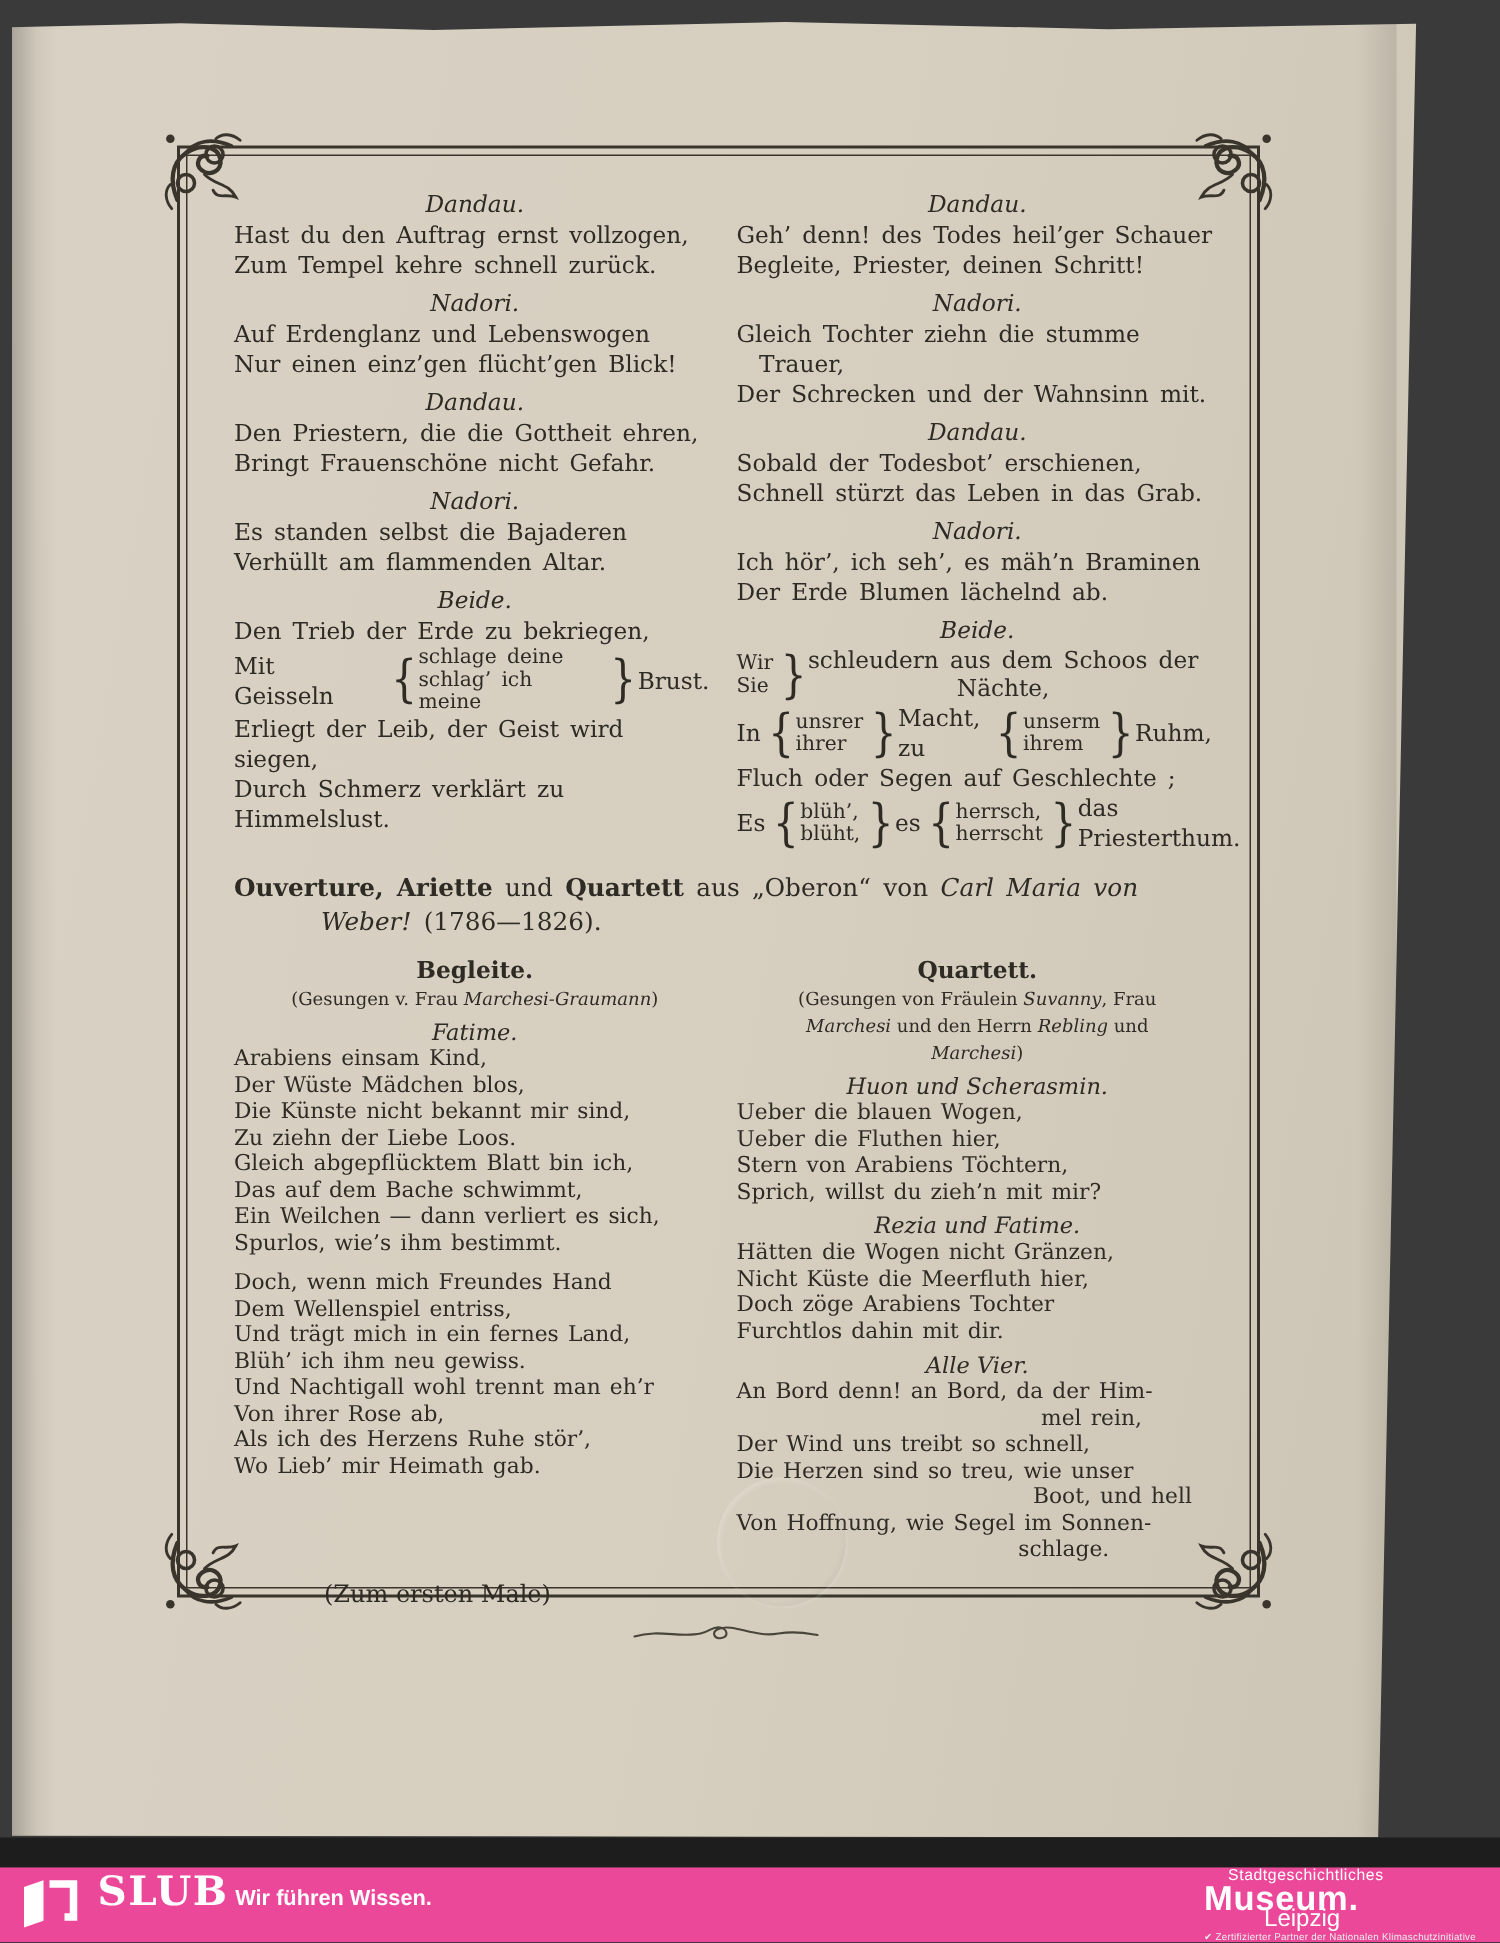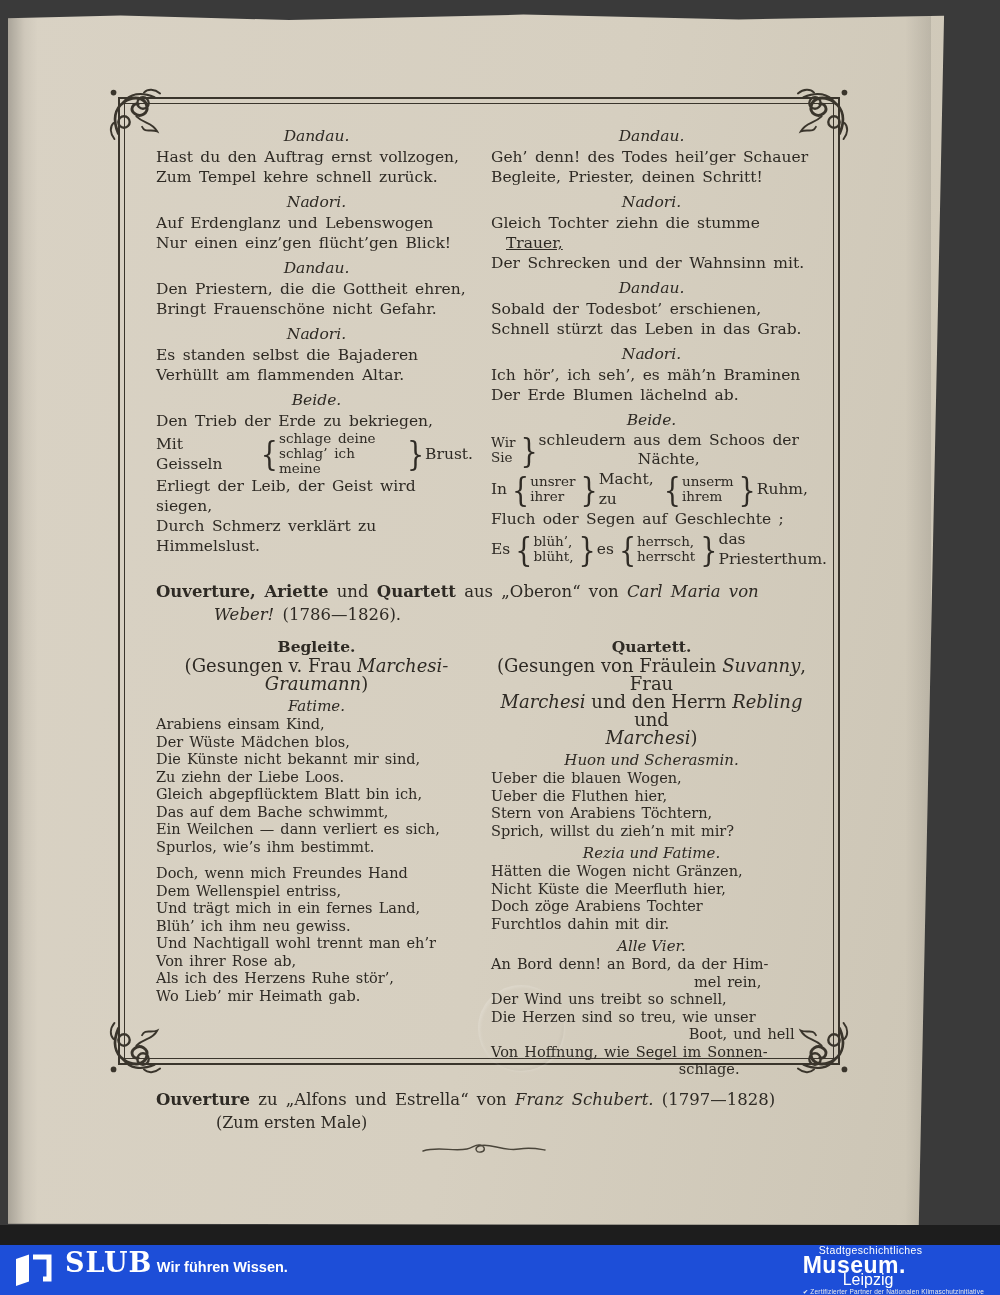--- a/index.html
+++ b/index.html
@@ -29,24 +29,24 @@
   .col{flex:1;min-width:0;}
   .sec-h{text-align:center;}
   .sec-h.ital{font-style:italic;}
   .sec-h.bold{font-weight:bold;}
   .scene .sec-h{font-size:15.5px;margin:6px 0 2px;}
   .program .sec-h{font-size:15px;margin:4px 0 1px;}
   .program .sec-h.bold{font-size:15.5px;}
   .vline{word-spacing:2.5px;}
   .scene .vline{font-size:15.5px;line-height:20px;}
   .program .vline{font-size:14.5px;line-height:17.5px;word-spacing:1.5px;}
-  .vline.ind{padding-left:15px;text-decoration:underline;}
+  .vline.ind{padding-left:15px;}
   .vline.right{text-align:right;}
   .stanza.gap{margin-top:9px;}
-  .note{text-align:center;font-size:18px;line-height:18px;}
+  .note{text-align:center;font-size:12px;line-height:18px;}
   .note .part{white-space:pre-wrap;}
   .row{display:flex;align-items:center;flex-wrap:nowrap;}
   .row > *{margin-right:4px;}
   .stack{display:inline-flex;flex-direction:column;font-size:13.5px;line-height:15px;}
   .brace{font-size:27px;line-height:1;transform:scaleY(1.25);font-family:"DejaVu Serif",serif;
          font-weight:400;margin:0 1px;}
   .block2{display:flex;flex-direction:column;line-height:19px;}
   .b2b{text-align:center;}
   .part{white-space:pre-wrap;}
   .part.bold{font-weight:bold;}
@@ -57,21 +57,21 @@
   #schubert-block{margin-top:9px;}
   #schubert-block .prog-heading{margin:0;}
   #schubert-line2{font-size:16px;line-height:22px;margin:1px 0 0 60px;}
   .flourish-wrap{text-align:center;margin-top:6px;}
   
   .stamp{position:absolute;left:470px;top:971px;width:86px;height:86px;border-radius:50%;
          box-shadow:inset 2px 2px 3px rgba(255,255,255,0.35), inset -2px -2px 3px rgba(0,0,0,0.06),
                     1px 1px 2px rgba(255,255,255,0.25);opacity:0.5;}
   
   .footer-dark{position:absolute;left:0;top:1225px;width:1000px;height:20px;background:#1d1d1d;}
-  .footer{position:absolute;left:0;top:1245px;width:1000px;height:50px;background:#1d4ed8;
+  .footer{position:absolute;left:0;top:1245px;width:1000px;height:50px;background:#ec4899;
           display:flex;align-items:center;justify-content:space-between;
           padding:0 10px 0 14px;box-sizing:border-box;
           font-family:"Liberation Sans",sans-serif;color:#ffffff;}
   .slub{display:flex;align-items:flex-start;gap:13px;}
   .slub-icon{margin-top:3px;}
   .slub-name{font-family:"DejaVu Serif",serif;font-weight:bold;font-size:27px;line-height:26px;letter-spacing:1px;}
   .slub-tagline{font-size:14.5px;font-weight:bold;margin-top:1px;}
   .museum{text-align:left;line-height:1;margin-right:6px;}
   .museum-l1{font-size:10.5px;letter-spacing:0.4px;margin-left:16px;}
   .museum-l2{font-size:23px;font-weight:bold;letter-spacing:0.5px;line-height:20px;}
@@ -311,21 +311,20 @@
                 <div class="vline">Der Wind uns treibt so schnell,</div>
                 <div class="vline">Die Herzen sind so treu, wie unser</div>
                 <div class="vline right" style="padding-right: 1.2em; text-align: right;">Boot, und hell</div>
                 <div class="vline">Von Hoffnung, wie Segel im Sonnen-</div>
                 <div class="vline right" style="padding-right: 5em;">schlage.</div>
               </div>
             </div>
         </div>
 
         <div id="schubert-block">
-          <p class="prog-heading" id="schubert-line1"><span class="part bold">Ouverture</span><span class="part"> zu „Alfons und Estrella“ von </span><span class="part ital">Franz Schubert.</span><span class="part"> (1797—1828)</span></p>
           <p id="schubert-line2">(Zum ersten Male)</p>
         </div>
 
         <div class="flourish-wrap">
           <svg width="130" height="18" viewBox="0 0 130 18">
             <path d="M4 11 C20 6 34 12 48 9 C54 8 56 4 61 5 C66 6 67 11 62 12 C57 13 55 8 60 6 C70 2 84 12 100 9 C112 7 120 9 126 10" fill="none" stroke="#4a453a" stroke-width="1.4" stroke-linecap="round"></path>
           </svg>
         </div>
       </div>
     </div>

